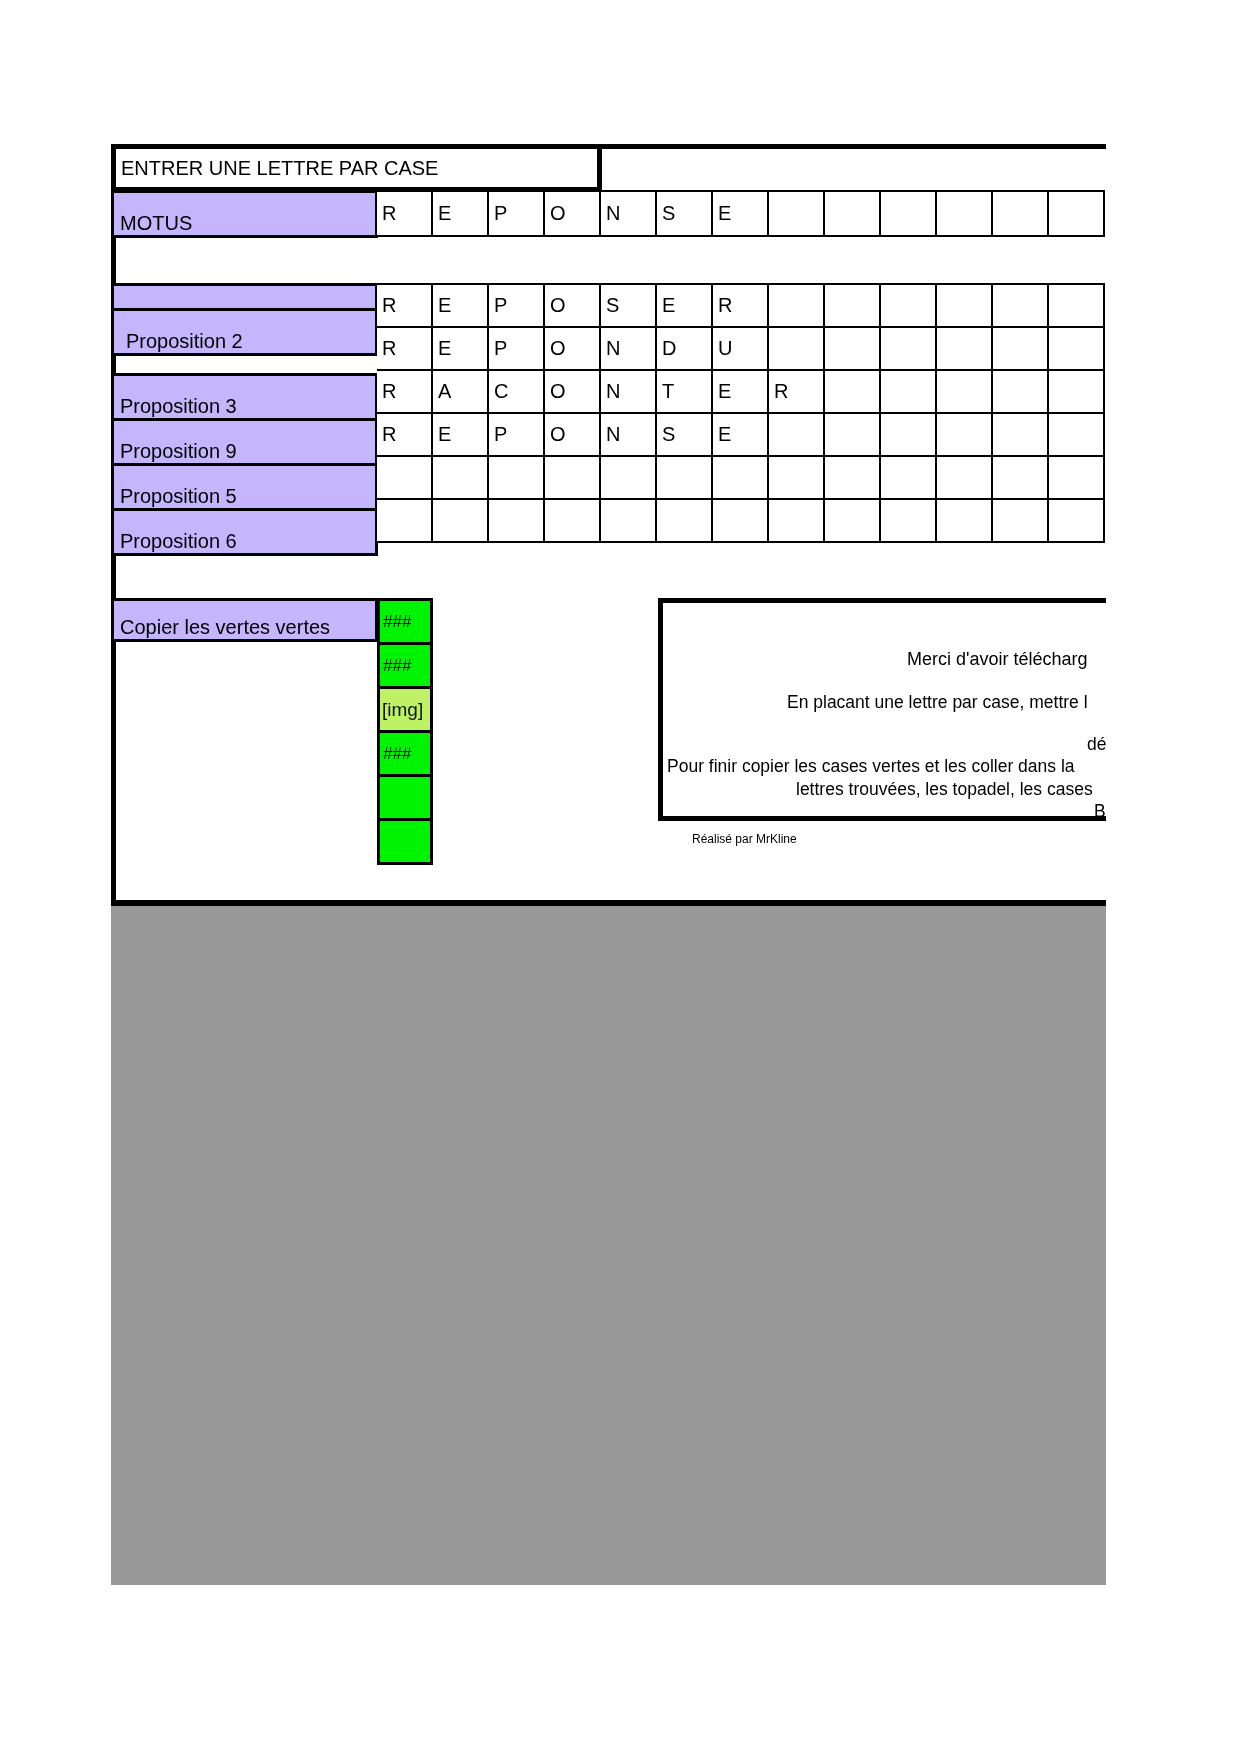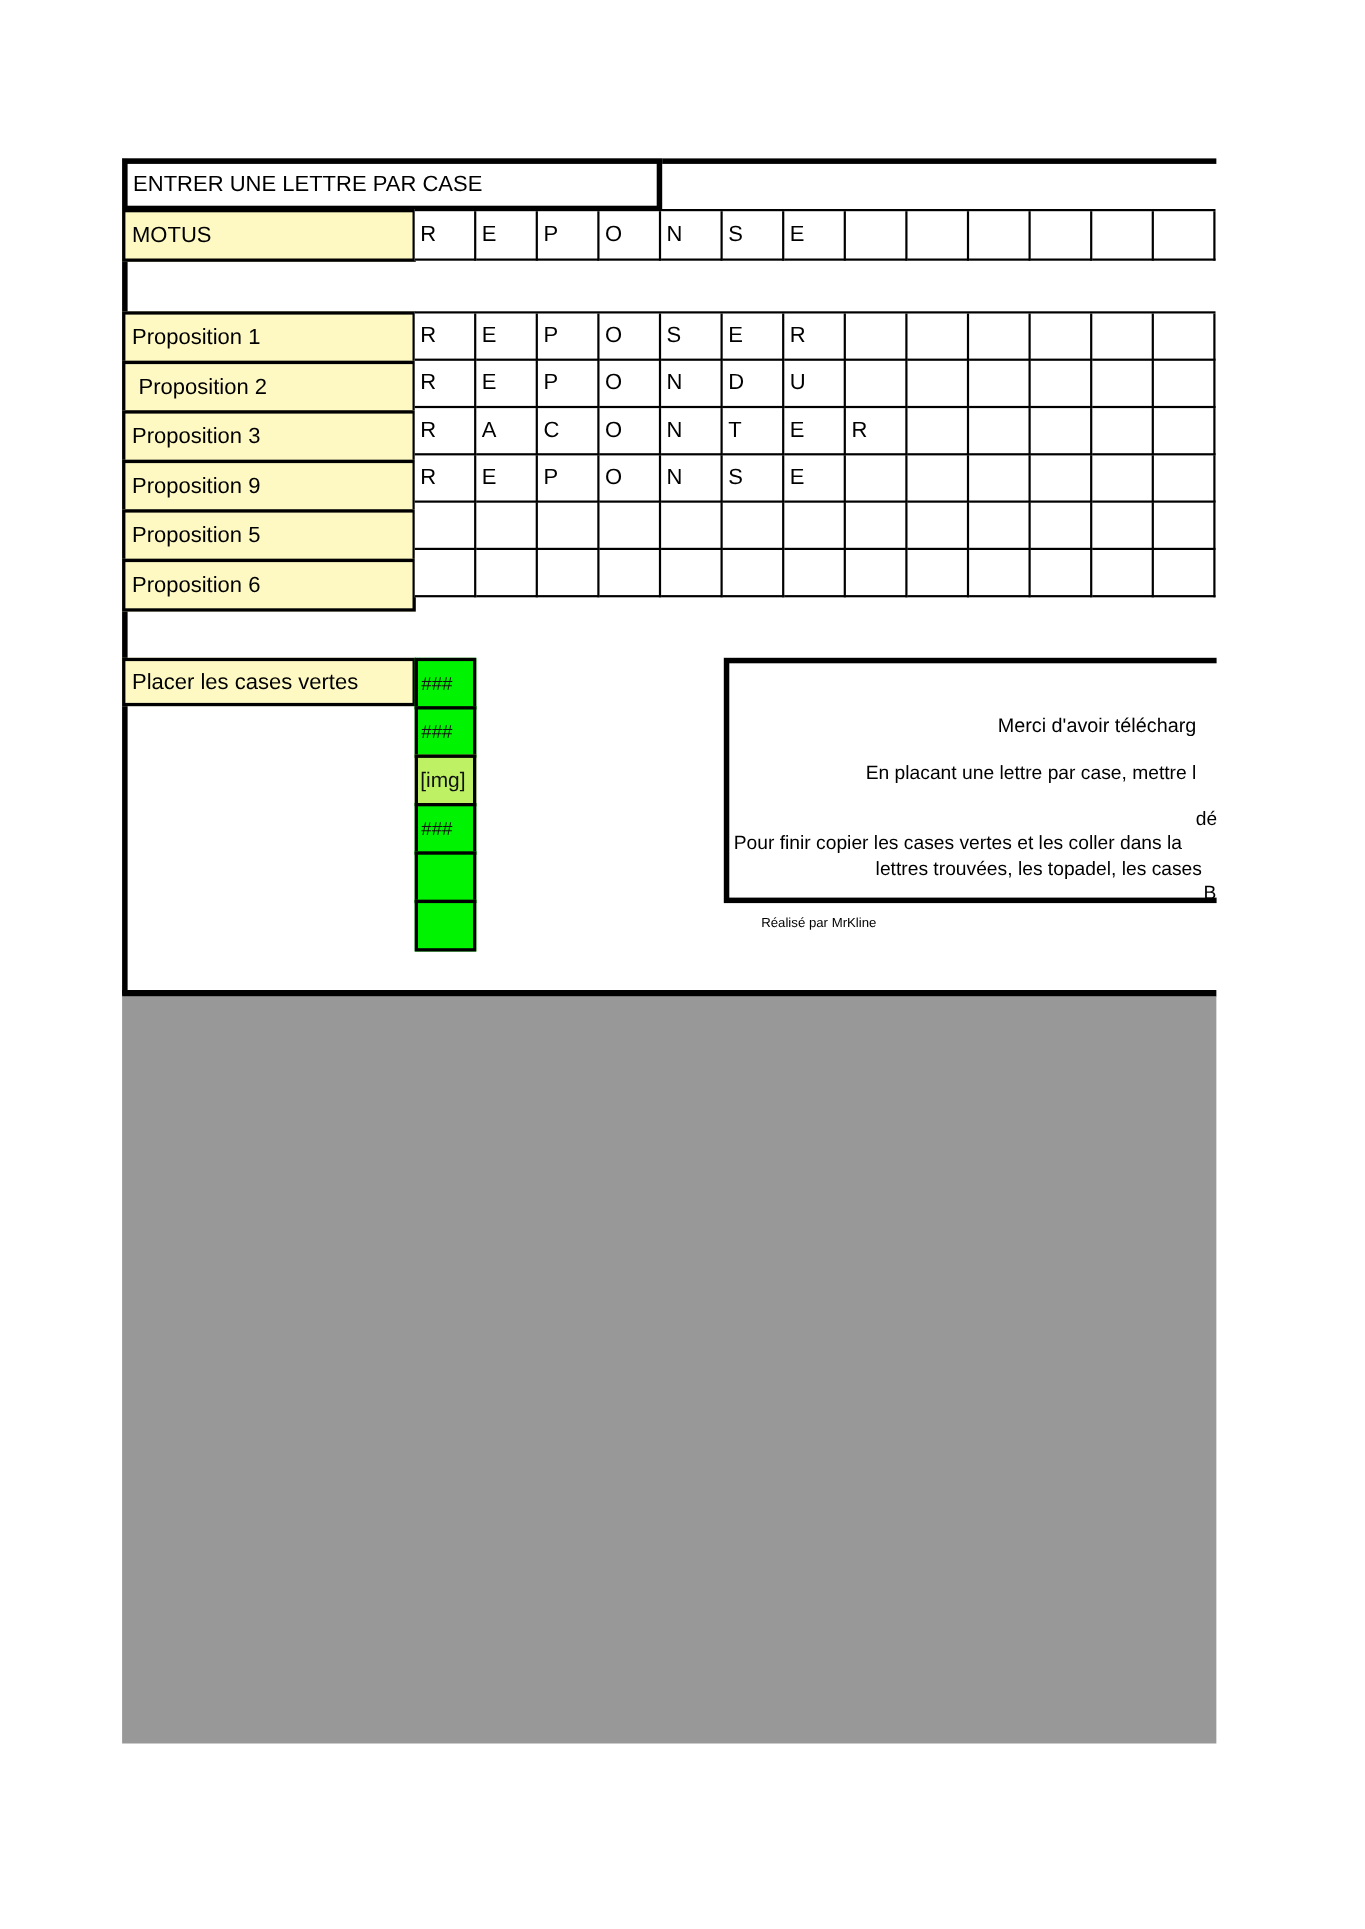--- a/index.html
+++ b/index.html
@@ -21,26 +21,26 @@
   
   #header-cell{
     position:absolute;left:111px;top:144px;width:491px;height:48px;
     border:5px solid #000;box-sizing:border-box;background:#fff;
     display:flex;align-items:center;padding-left:5px;font-size:20px;
   }
 
   
   .label-cell{
     position:absolute;left:111px;width:267px;border:3px solid #000;
-    box-sizing:border-box;background:#fef9c3;display:flex;align-items:center;
+    box-sizing:border-box;background:#c4b5fd;display:flex;align-items:flex-end;
     padding-left:6px;font-size:20px;white-space:nowrap;overflow:hidden;
   }
   #motus-label{top:190px;height:48px;}
   #prop-label-0{top:283px;height:48px;}
-  #prop-label-1{top:328px;height:48px;padding-left:12px;}
+  #prop-label-1{top:308px;height:48px;padding-left:12px;}
   #prop-label-2{top:373px;height:48px;}
   #prop-label-3{top:418px;height:48px;}
   #prop-label-4{top:463px;height:48px;}
   #prop-label-5{top:508px;height:48px;}
   #copier-label{top:598px;height:44px;}
 
   
   .letter-grid{
     position:absolute;left:377px;display:grid;
     grid-template-columns:repeat(13,56px);
@@ -212,21 +212,21 @@
         <div class="lcell"></div>
         <div class="lcell"></div>
         <div class="lcell"></div>
         <div class="lcell"></div>
         <div class="lcell"></div>
         <div class="lcell"></div>
         <div class="lcell"></div>
       </div>
 
     <div id="copier-label" class="label-cell">
-      <span>Placer les cases vertes</span>
+      <span>Copier les vertes vertes</span>
     </div>
     <div id="green-col">
         <div class="gcell" style="background: rgb(0, 243, 0);">###</div>
         <div class="gcell" style="background: rgb(0, 243, 0);">###</div>
         <div class="gcell img-cell" style="background: #bef264;">[img]</div>
         <div class="gcell" style="background: rgb(0, 243, 0);">###</div>
         <div class="gcell" style="background: rgb(0, 243, 0);"></div>
         <div class="gcell" style="background: rgb(0, 243, 0);"></div>
       </div>
 

